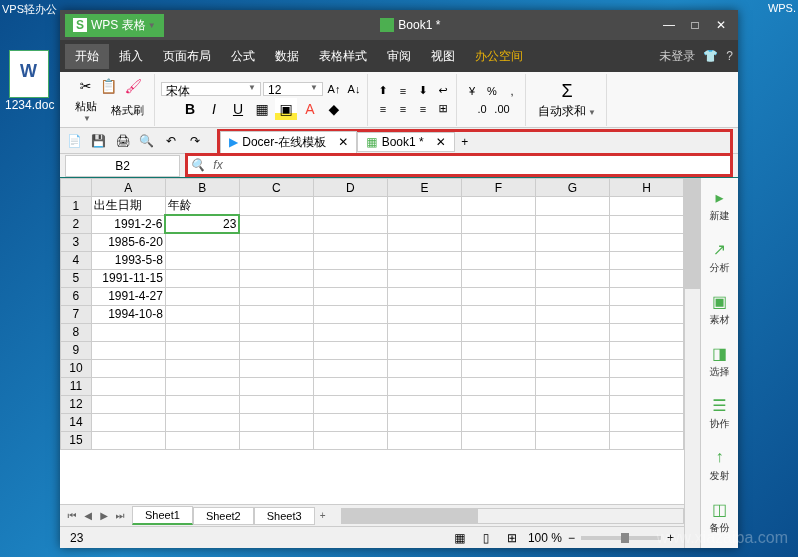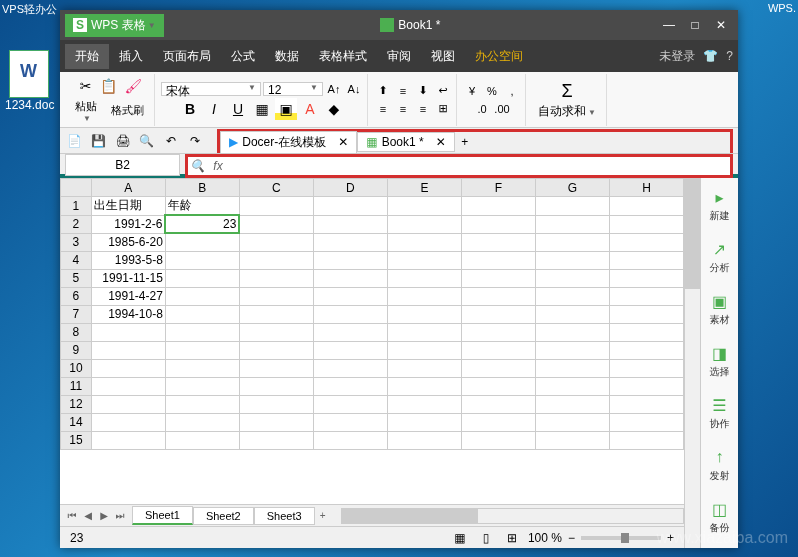--- a/index.html
+++ b/index.html
@@ -26,21 +26,21 @@
 .tool-btn{width:22px;height:22px;display:flex;align-items:center;justify-content:center;cursor:pointer;font-size:14px}
 .tool-btn.sm{width:18px;height:18px;font-size:11px}
 .big-btn{display:flex;flex-direction:column;align-items:center;padding:2px 6px;cursor:pointer}
 .big-btn .icn{width:24px;height:24px;display:flex;align-items:center;justify-content:center;font-size:18px}
 .big-btn .lbl{font-size:11px}
 .font-select{height:14px;border:1px solid #ccc;padding:0 4px;background:#fff;min-width:60px;display:flex;align-items:flex-start;justify-content:space-between}
 .quickbar{height:26px;background:#f0f0f0;border-bottom:1px solid #ccc;display:flex;align-items:center;padding:0 5px;gap:4px}
 .qbtn{width:20px;height:20px;display:flex;align-items:center;justify-content:center;cursor:pointer}
 .doc-tab{background:#fff;border:1px solid #ccc;padding:2px 8px;display:flex;align-items:center;gap:4px;font-size:11px}
 .doc-tab .closex{margin-left:8px;cursor:pointer}
-.formula-row{height:24px;display:flex;align-items:flex-start;border-bottom:4px solid #0f766e}
+.formula-row{height:24px;display:flex;align-items:flex-end;border-bottom:1px solid #0f766e}
 .cell-ref{width:115px;height:22px;border:1px solid #ccc;background:#fff;padding:0 6px;margin:0 5px;display:flex;align-items:center;justify-content:center;font-family:Arial}
 .formula-area{flex:1;height:24px;border:3px solid #d32f2f;display:flex;align-items:center;background:#fff;margin-right:5px}
 .formula-btn{width:20px;height:20px;display:flex;align-items:center;justify-content:center;cursor:pointer;color:#666;font-style:italic}
 .formula-input{flex:1;padding:0 6px;font-family:Arial;font-size:13px}
 .doctabs-row{height:24px;border:3px solid #d32f2f;border-bottom:none;display:flex;align-items:center;background:#f0f0f0;margin:0 5px 0 125px;margin-right:5px}
 .content{flex:1;display:flex;overflow:hidden}
 .sheet-area{flex:1;display:flex;flex-direction:column;background:#fff}
 .grid-container{flex:1;overflow:auto;position:relative}
 table.grid{border-collapse:collapse;width:100%}
 table.grid th,table.grid td{border:1px solid #ccc;height:18px;font-size:12px;font-family:SimSun,Arial;padding:0 2px}

